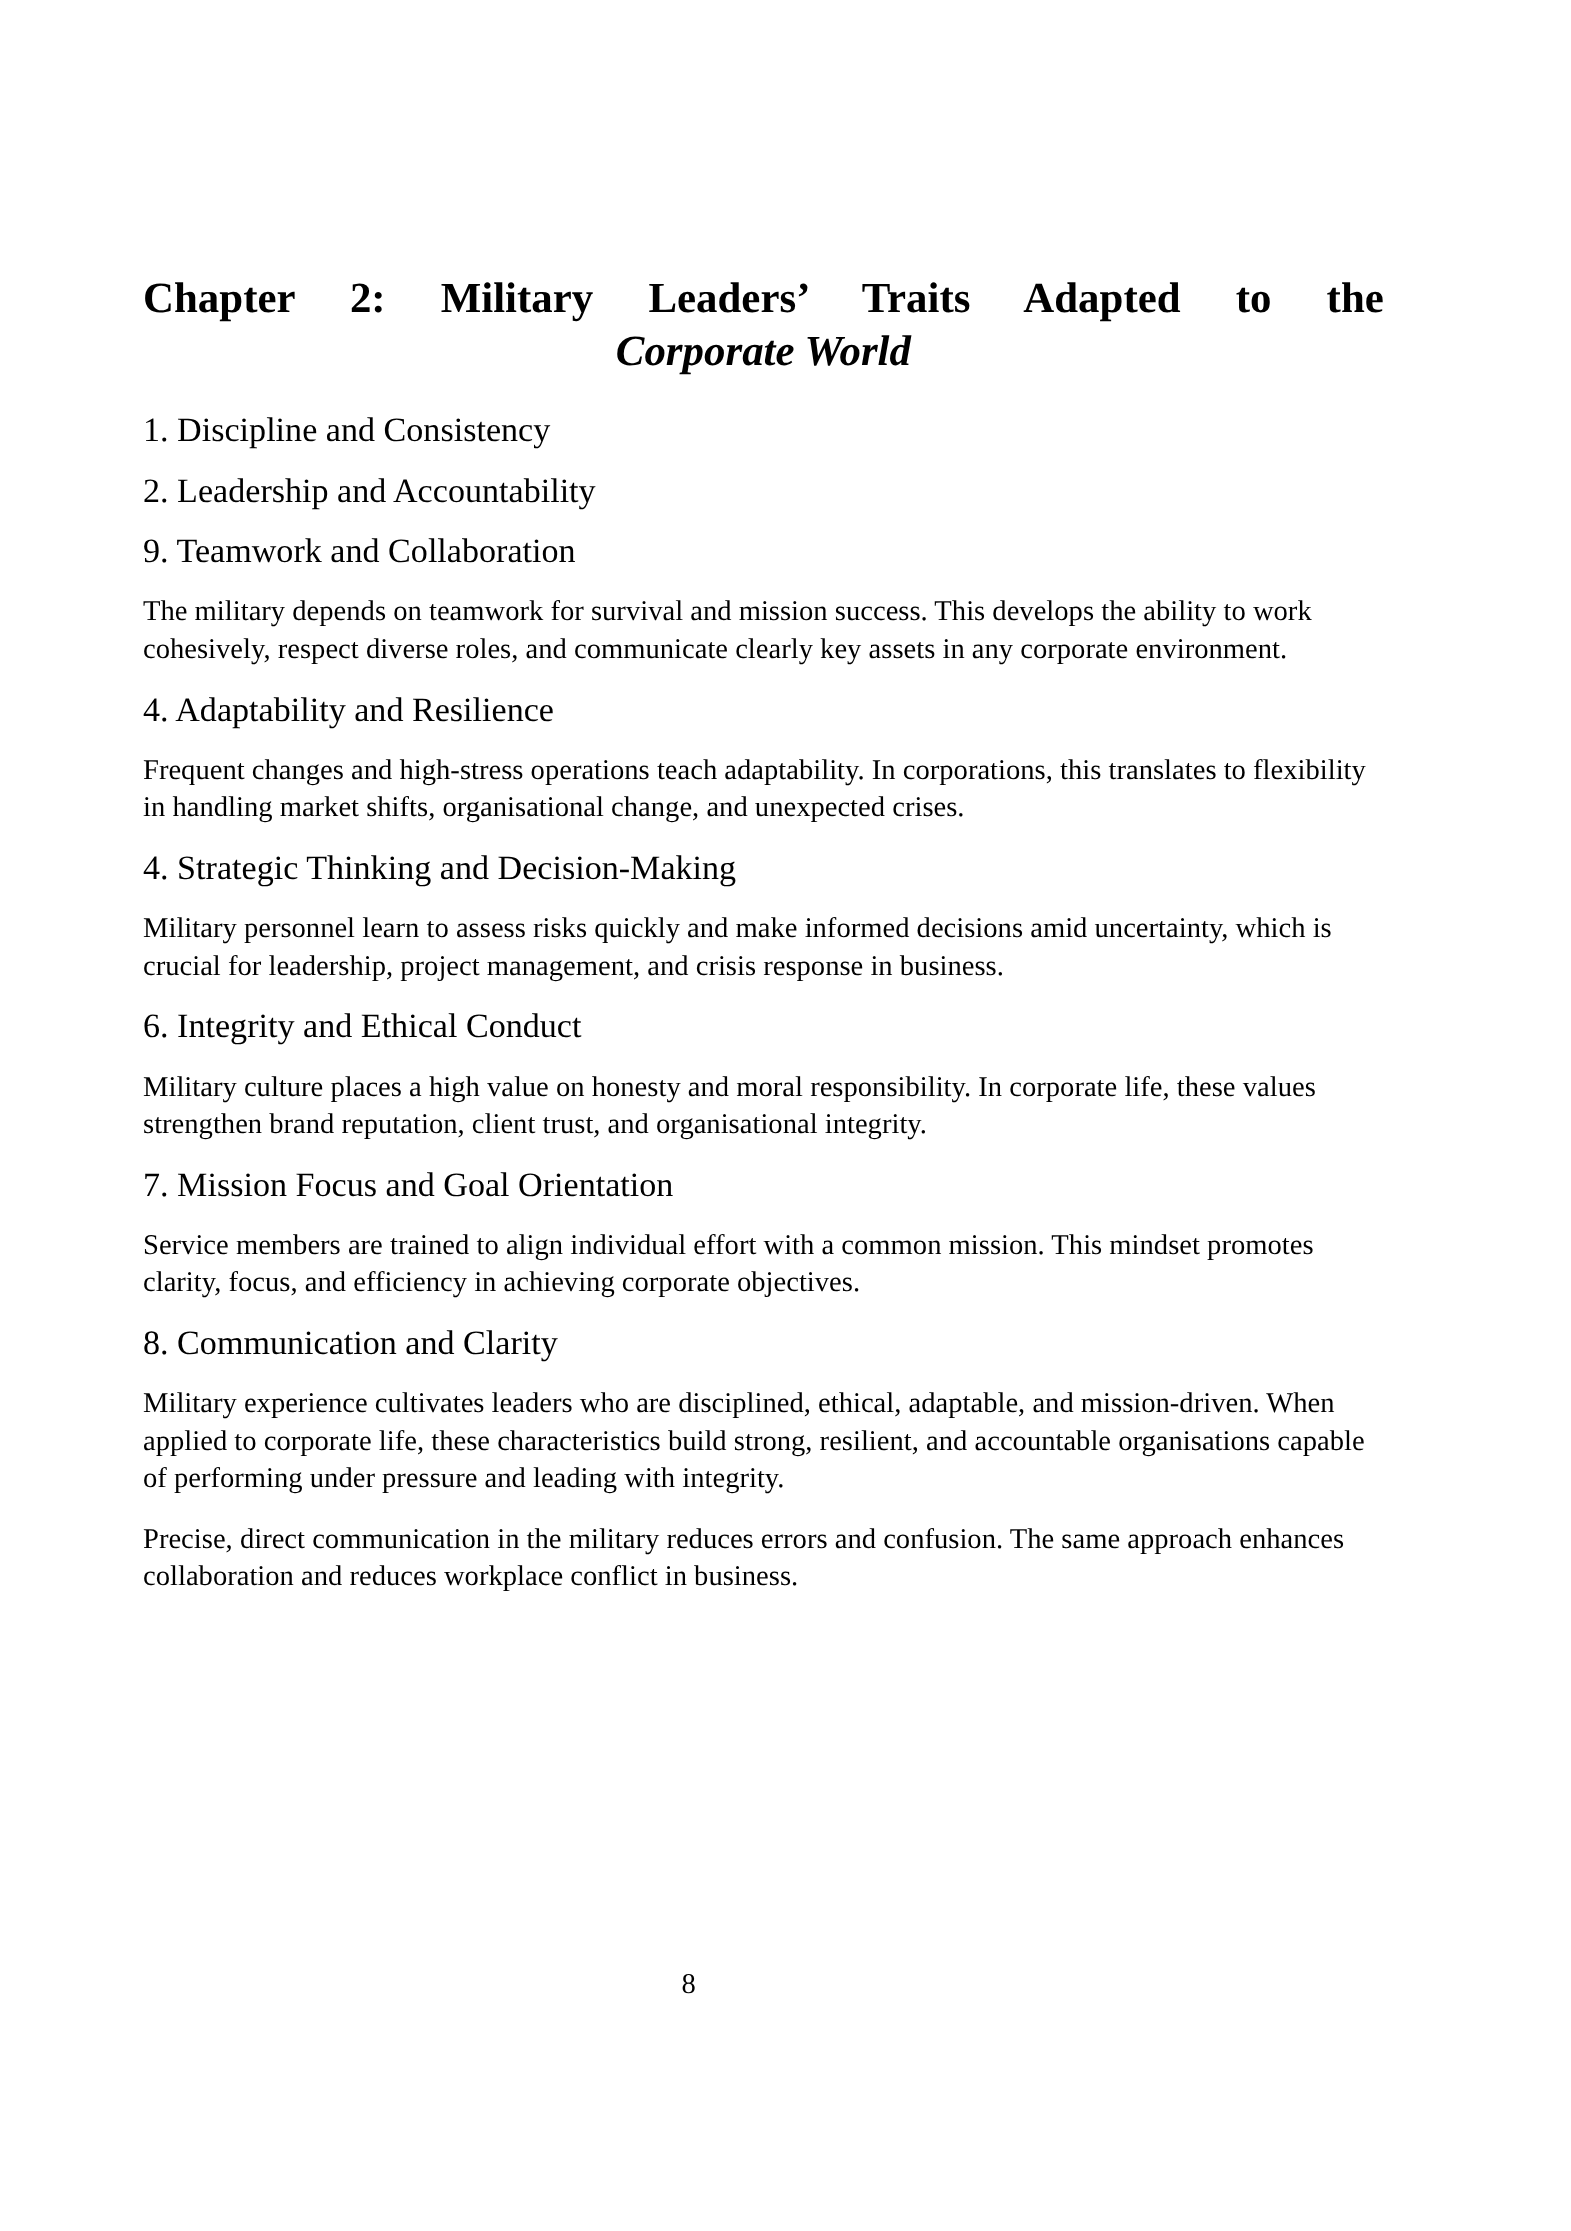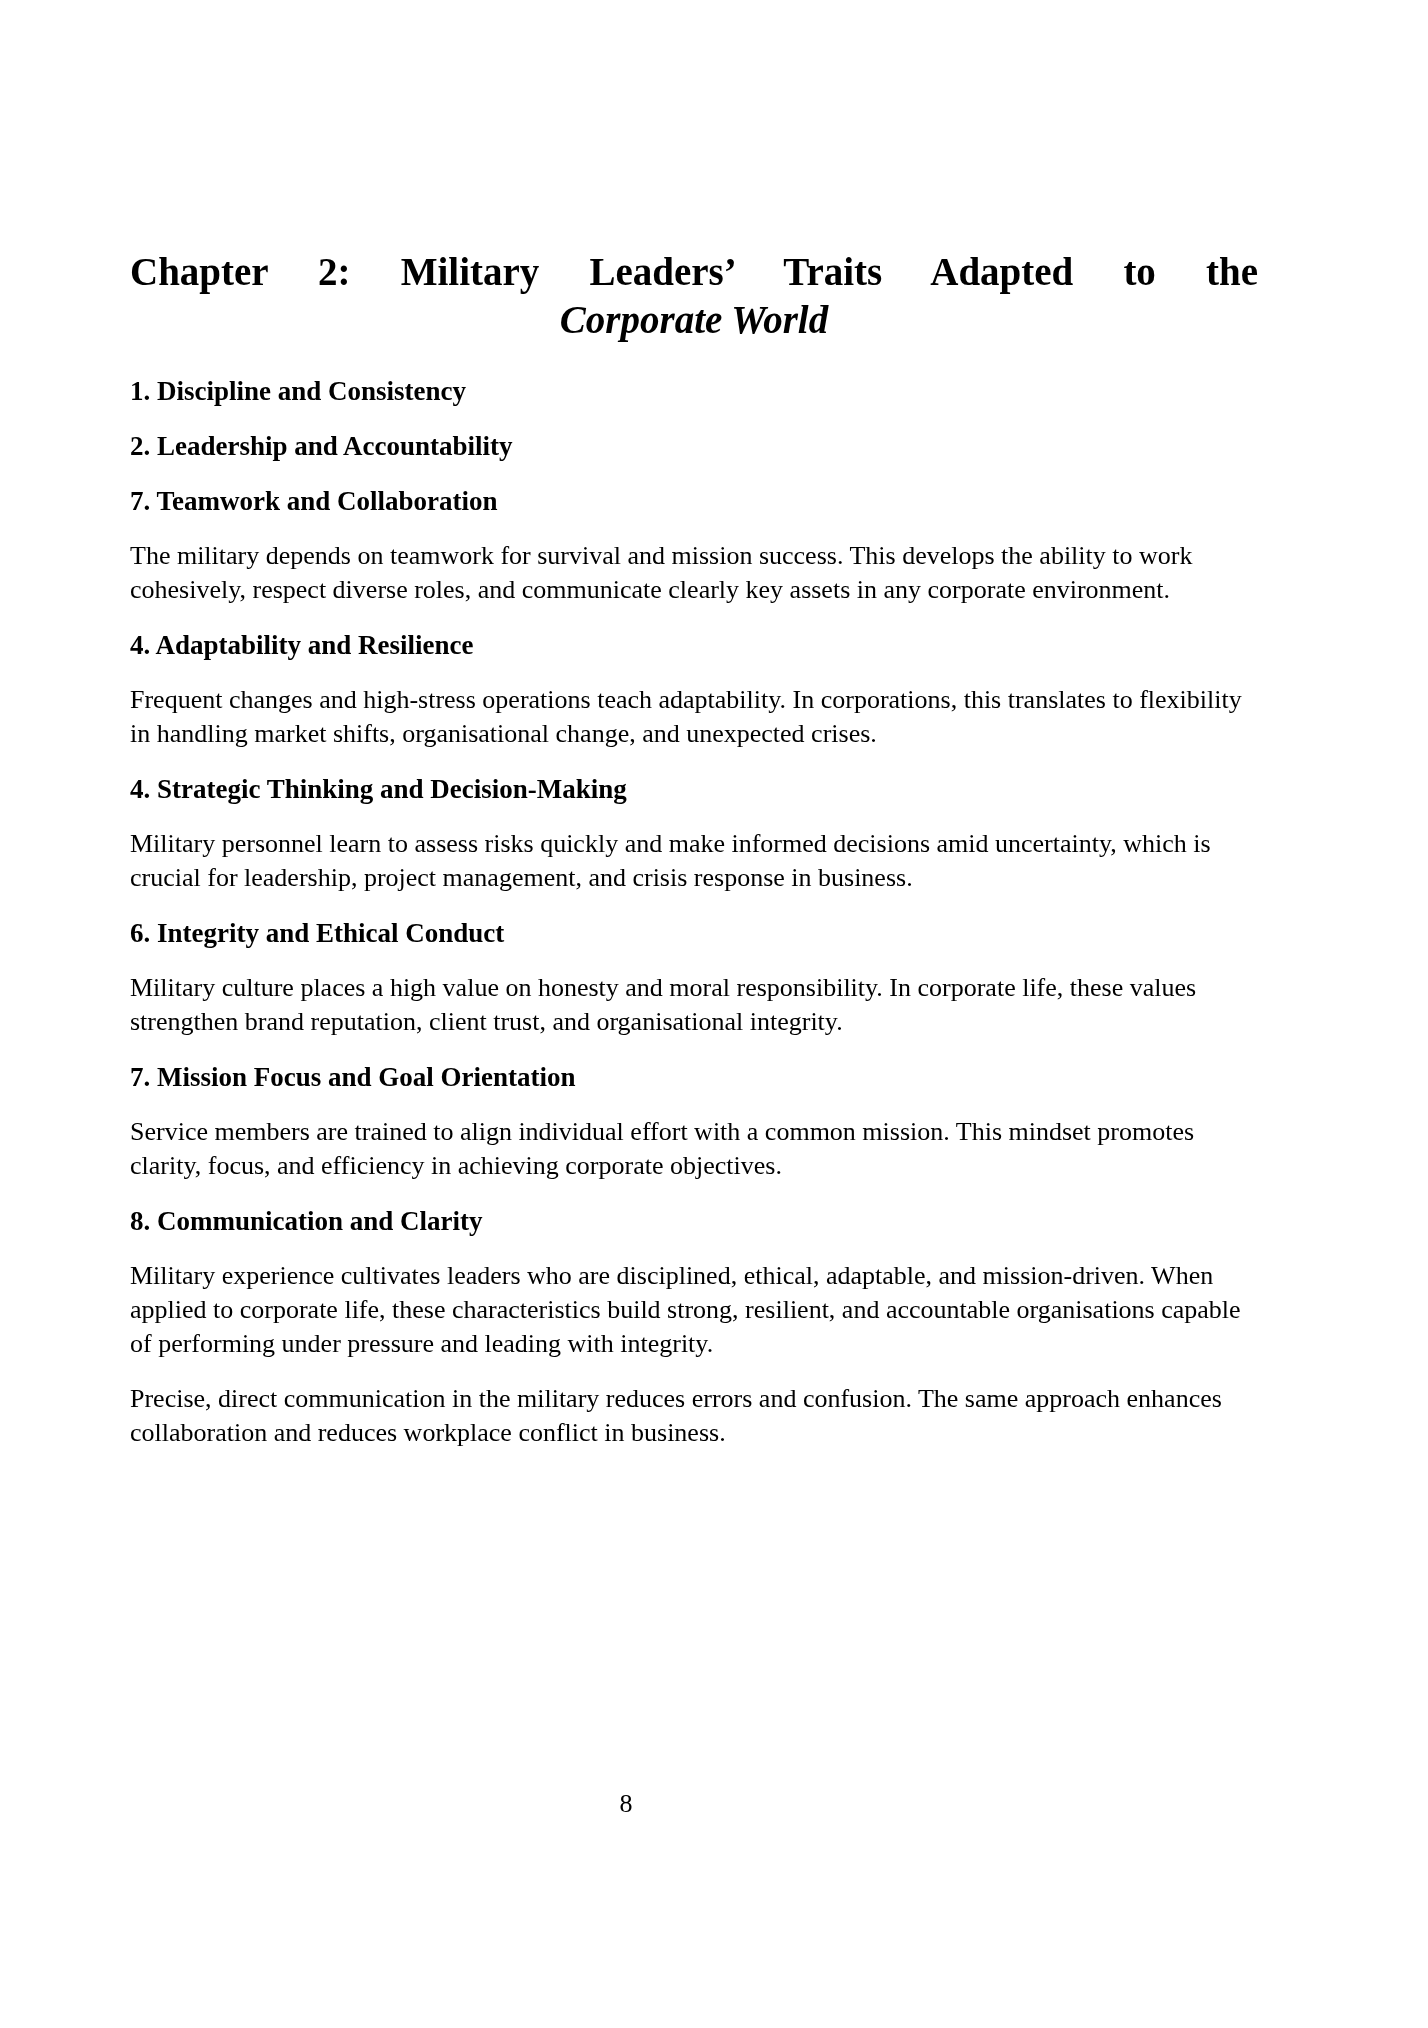--- a/index.html
+++ b/index.html
@@ -37,22 +37,22 @@
   }
   .chapter-title .line1 {
     text-align: justify;
     text-align-last: justify;
   }
   .chapter-title .line2 {
     text-align: center;
     font-style: italic;
   }
   .section-heading {
-    font-size: 27px;
-    font-weight: bold;
+    font-size: 31px;
+    font-weight: normal;
     line-height: 34px;
     margin: 12px 0 21px 0;
   }
   .body-para {
     font-size: 26px;
     font-weight: normal;
     line-height: 34px;
     margin: 0 0 21px 0;
     text-align: left;
   }
@@ -74,21 +74,21 @@
 
     <div class="chapter-title">
       <div class="line1">Chapter 2: Military Leaders’ Traits Adapted to the</div>
       <div class="line2">Corporate World</div>
     </div>
 
     <div class="section-heading">1. Discipline and Consistency</div>
 
     <div class="section-heading">2. Leadership and Accountability</div>
 
-    <div class="section-heading">7. Teamwork and Collaboration</div>
+    <div class="section-heading">9. Teamwork and Collaboration</div>
     <p class="body-para">The military depends on teamwork for survival and mission success. This develops the ability to work cohesively, respect diverse roles, and communicate clearly key assets in any corporate environment.</p>
 
     <div class="section-heading">4. Adaptability and Resilience</div>
     <p class="body-para">Frequent changes and high-stress operations teach adaptability. In corporations, this translates to flexibility in handling market shifts, organisational change, and unexpected crises.</p>
 
     <div class="section-heading">4. Strategic Thinking and Decision-Making</div>
     <p class="body-para">Military personnel learn to assess risks quickly and make informed decisions amid uncertainty, which is crucial for leadership, project management, and crisis response in business.</p>
 
     <div class="section-heading">6. Integrity and Ethical Conduct</div>
     <p class="body-para">Military culture places a high value on honesty and moral responsibility. In corporate life, these values strengthen brand reputation, client trust, and organisational integrity.</p>

